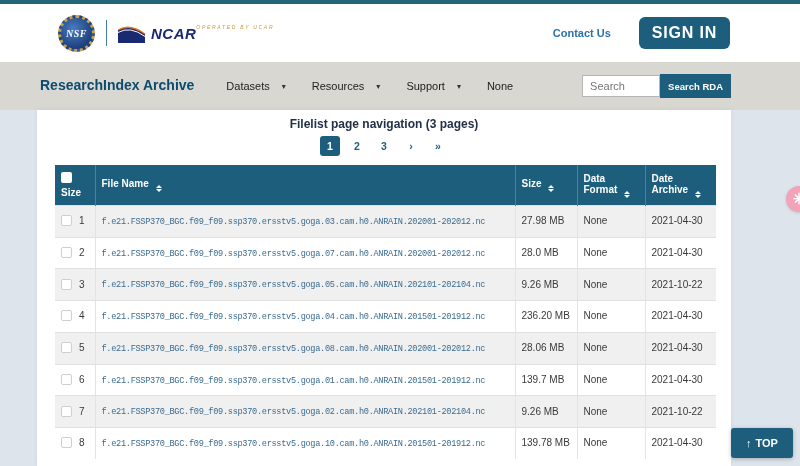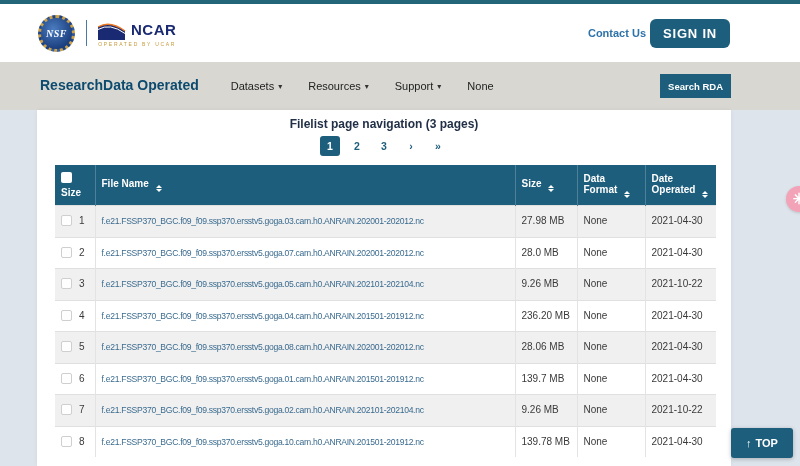--- a/index.html
+++ b/index.html
@@ -7,44 +7,44 @@
     --file-blue:#3a6b8f; --link-blue:#2d72a8; --pink:#f2a3b8;
   }
   *{box-sizing:border-box;}
   html,body{margin:0;padding:0;}
   body{width:800px;height:466px;overflow:hidden;background:#fff;
        font-family:"Liberation Sans",sans-serif;}
 
   .topstrip{height:4px;background:#236679;}
 
   .site-header{height:58px;display:flex;align-items:center;justify-content:space-between;
-    padding:0 70px 0 38px;background:#fff;}
+    padding:0 70px 0 58px;background:#fff;}
   .logos{display:flex;align-items:center;gap:11px;}
   .nsf-logo{width:37px;height:37px;border-radius:50%;flex:0 0 auto;cursor:pointer;
     background:radial-gradient(circle at 40% 35%,#4a7cc0,#1c3f7e 72%);
     border:3px dotted #c9a14d;display:flex;align-items:center;justify-content:center;}
   .nsf-text{color:#fff;font-family:"Liberation Serif",serif;font-style:italic;
     font-weight:bold;font-size:10px;letter-spacing:.5px;}
   .logo-divider{width:1px;height:26px;background:#477ba3;}
-  .ncar-logo{display:flex;flex-direction:column;cursor:pointer;}
+  .ncar-logo{display:flex;cursor:pointer;font-style:italic;}
   .ncar-top{display:flex;align-items:center;gap:3px;}
   .ncar-text{font-size:15px;font-weight:bold;color:#1a2a72;letter-spacing:.5px;}
   .ncar-tagline{font-size:5px;color:#c79a3a;letter-spacing:1.7px;text-transform:uppercase;
     margin-top:1px;text-align:center;white-space:nowrap;}
-  .header-right{display:flex;align-items:center;gap:4px;}
+  .header-right{display:flex;align-items:center;gap:28px;}
   .contact{color:var(--link-blue);font-size:11px;font-weight:bold;text-decoration:none;cursor:pointer;}
-  .signin{background:var(--accent);color:#fff;font-size:13px;font-weight:bold;letter-spacing:.8px;
+  .signin{background:var(--accent);color:#fff;font-size:16px;font-weight:bold;letter-spacing:.8px;
     border:none;padding:7px 13px;border-radius:6px;cursor:pointer;font-family:inherit;}
 
   .navbar{height:48px;background:var(--nav-gray);display:flex;align-items:center;
     padding:0 69px 0 40px;}
   .brand{font-size:14px;font-weight:bold;color:#0c4a6e;line-height:1.12;margin-right:32px;
     display:flex;flex-direction:row;cursor:pointer;}
   .menu{list-style:none;display:flex;gap:26px;margin:0;padding:0;font-size:11px;color:#222;}
-  .menu li{cursor:pointer;display:flex;align-items:center;gap:4px;}
+  .menu li{cursor:pointer;display:flex;align-items:center;gap:12px;}
   .chev{font-size:8px;color:#333;}
   .searchbox{margin-left:auto;display:flex;align-items:center;}
   .searchbox input{width:78px;height:22px;border:1px solid #b5b5b5;padding:0 7px;
     font-size:11px;font-family:inherit;outline:none;color:#444;}
   .searchbox button{height:24px;background:var(--accent);color:#fff;border:none;font-size:9.5px;
     font-weight:bold;padding:0 8px;font-family:inherit;cursor:pointer;}
 
   .main{position:relative;height:356px;background:var(--page-bg);}
   .content{position:absolute;left:37px;top:0;width:694px;height:356px;background:#fff;
     padding-top:7px;box-shadow:0 0 5px rgba(0,0,0,.06);overflow:hidden;}
@@ -56,21 +56,21 @@
   .pagination li.active{background:var(--accent);color:#fff;border-radius:3px;}
 
   .filetable{margin-left:18px;width:661px;border-collapse:collapse;table-layout:fixed;}
   .filetable th{background:var(--accent);color:#fff;font-size:10px;font-weight:bold;text-align:left;
     padding:7px 6px;vertical-align:middle;cursor:pointer;}
   .filetable th + th{border-left:1px solid rgba(255,255,255,.22);}
   .filetable td{font-size:10px;color:#3a3a3a;padding:9px 6px;border-top:1px solid #e0e0e0;
     overflow:hidden;vertical-align:middle;line-height:1.25;}
   .filetable td + td{border-left:1px solid #e3e3e3;}
   .filetable tbody tr:nth-child(odd){background:var(--row-alt);}
-  .file-link{font-family:Liberation Sans, sans-serif;font-size:8.6px;letter-spacing:-0.3px;
+  .file-link{font-family:Liberation Mono, monospace;font-size:8.6px;letter-spacing:-0.3px;
     color:var(--file-blue);text-decoration:none;white-space:nowrap;cursor:pointer;}
   .col-index{white-space:nowrap;}
   .hdr-checkbox{display:block;width:11px;height:11px;background:#fff;border-radius:2px;
     margin-bottom:4px;cursor:pointer;}
   .row-checkbox{display:inline-block;width:11px;height:11px;background:#fefefe;
     border:1px solid #cfcfcf;border-radius:2px;margin-right:7px;vertical-align:-2px;cursor:pointer;}
   .sort{display:inline-flex;flex-direction:column;gap:1px;margin-left:4px;vertical-align:-1px;}
   .sort i{width:0;height:0;border-left:3px solid transparent;border-right:3px solid transparent;}
   .sort .up{border-bottom:3.5px solid #fff;}
   .sort .dn{border-top:3.5px solid #fff;}
@@ -108,40 +108,41 @@
   </div>
   <div class="header-right">
     <a class="contact">Contact Us</a>
     <button class="signin">SIGN IN</button>
   </div>
 </header>
 
 <nav class="navbar">
   <div class="brand">
     <span>Research</span>
-    <span>Data Operated</span>
+    <span>Index Archive</span>
   </div>
   <ul class="menu" id="nav-menu">
       <li>
         <span>Datasets</span>
         <span class="chev">▾</span>
       </li>
       <li>
         <span>Resources</span>
         <span class="chev">▾</span>
       </li>
       <li>
         <span>Support</span>
         <span class="chev">▾</span>
       </li>
       <li>
         <span>None</span>
       </li>
     </ul>
   <div class="searchbox">
+    <input placeholder="Search" style="">
     <button>Search RDA</button>
   </div>
 </nav>
 
 <main class="main">
   <div class="content">
     <div class="pagenav-title">Filelist page navigation (3 pages)</div>
     <ul class="pagination" id="pagination">
         <li class="active">1</li>
         <li>2</li>
@@ -179,21 +180,21 @@
               </span>
           </th>
           <th>
             <span>Data Format</span>
             <span class="sort">
                 <i class="up"></i>
                 <i class="dn"></i>
               </span>
           </th>
           <th>
-            <span>Date Operated</span>
+            <span>Date Archive</span>
             <span class="sort">
                 <i class="up"></i>
                 <i class="dn"></i>
               </span>
           </th>
         </tr>
       </thead>
       <tbody id="table-body">
           <tr>
             <td class="col-index"><span class="row-checkbox"></span><span>1</span></td>

